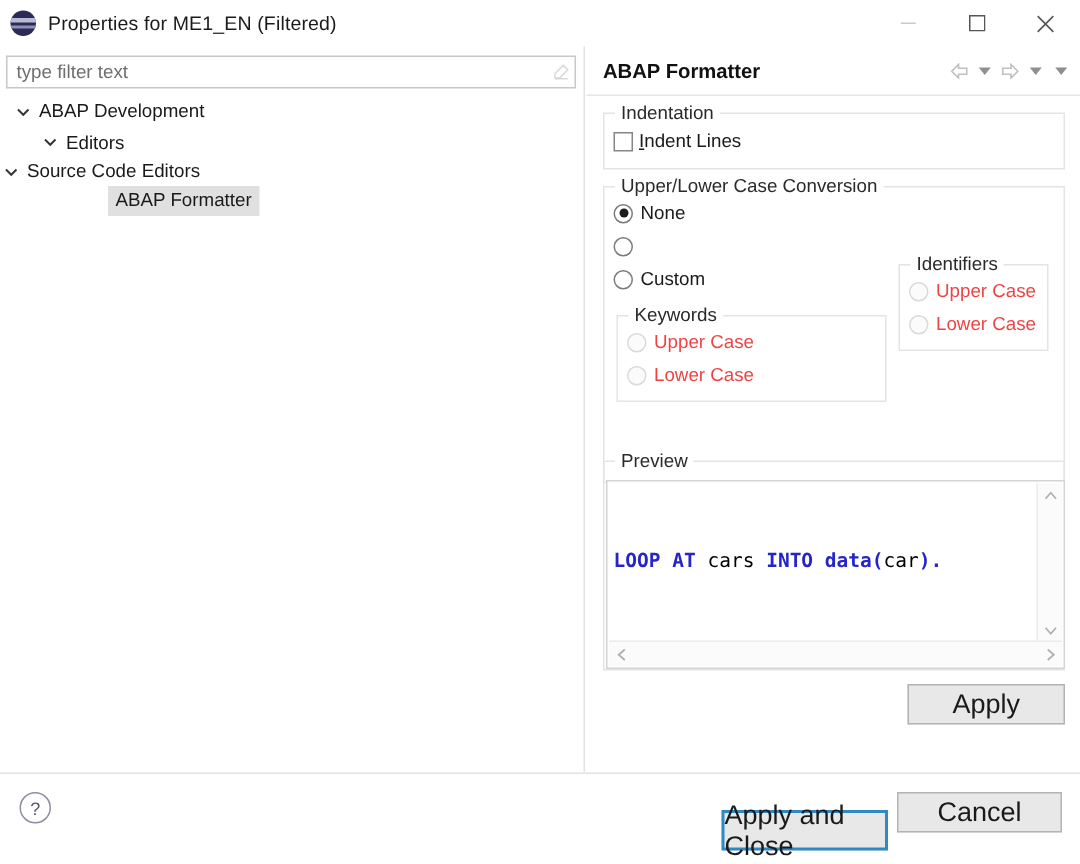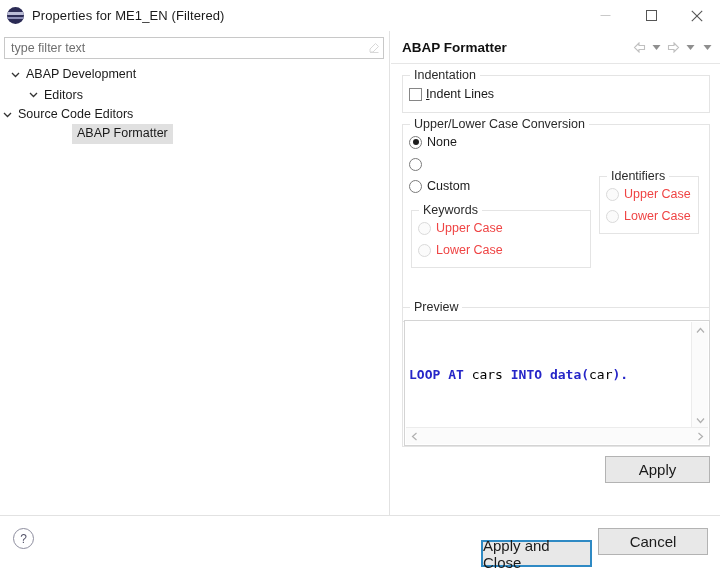--- a/index.html
+++ b/index.html
@@ -213,21 +213,21 @@
     width: 16px; height: 16px;
     display: flex; align-items: center; justify-content: center;
   }
 
   
   .btn {
     background: #e8e8e8;
     border: 1px solid #b3b3b3;
     box-sizing: border-box;
     font-family: "Liberation Sans", sans-serif;
-    font-size: 15px; color: #1a1a1a;
+    font-size: 18px; color: #1a1a1a;
     display: flex; align-items: center; justify-content: center;
     position: absolute;
   }
   #btn-apply { left: 214px; top: 425px; width: 105px; height: 27px; }
 
   .footer {
     position: absolute; left: 0; top: 515px;
     width: 720px; height: 61px;
     background: #ffffff;
     border-top: 1px solid #e2e2e2;

